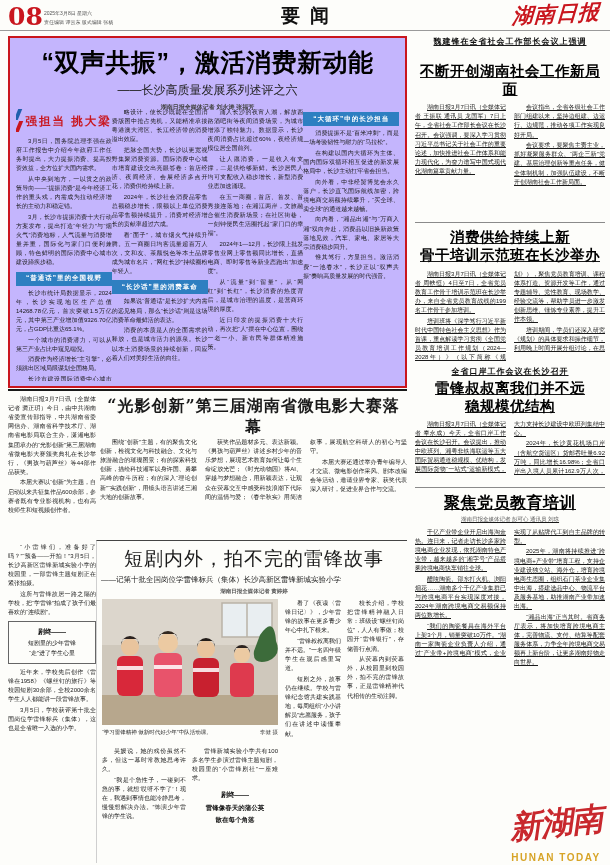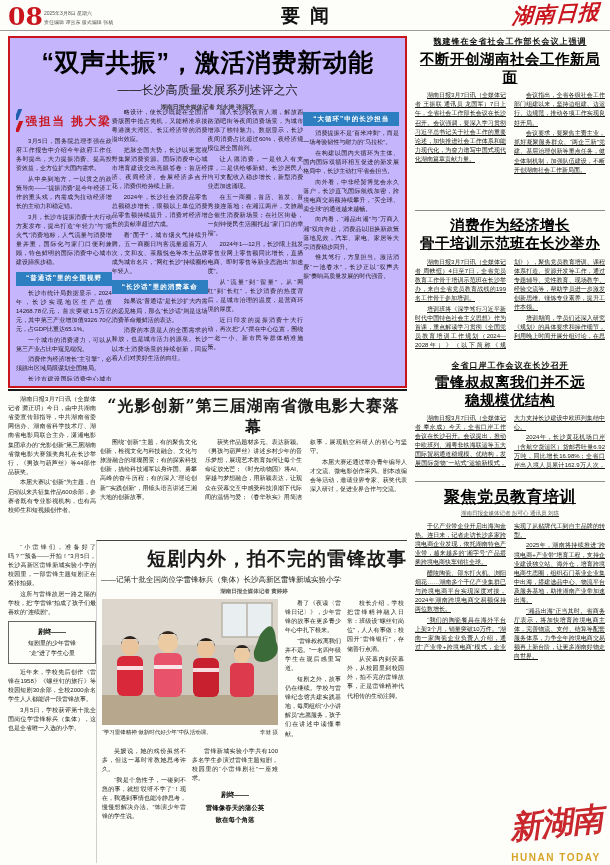--- a/index.html
+++ b/index.html
@@ -40,21 +40,21 @@
   .mid-rule { position:absolute; left:8px; top:389px; width:399px; border-top:2px solid #1a1a1a; }
   
   .micro-col1 { position:absolute; left:8px; top:395px; width:88px; height:144px; overflow:hidden; text-align:justify; font-size:6px; }
   .micro-head { position:absolute; left:100px; top:396px; width:307px; }
   .micro-hl { text-align:center; font-family:"DejaVu Serif", serif; font-size:16px; font-weight:900; letter-spacing:1px; }
   .micro-sub { text-align:center; font-size:8.5px; color:#222; margin-top:4px; }
   .micro-body { position:absolute; left:100px; top:438px; width:307px; height:100px; column-count:3; column-gap:8px; overflow:hidden; text-align:justify; font-size:6px; }
   
   .lf-left { position:absolute; left:8px; top:543px; width:88px; height:318px; overflow:hidden; text-align:justify; font-size:6px; }
   .lf-box { position:absolute; left:96px; top:540px; width:311px; height:323px; border-top:1px solid #444; border-left:1px solid #cfcfcf; padding-left:4px; }
-  .lf-hl { margin-top:5px; text-align:right; font-family:"DejaVu Serif", serif; font-size:19px; font-weight:700; letter-spacing:1px; }
+  .lf-hl { margin-top:5px; text-align:center; font-family:"DejaVu Serif", serif; font-size:19px; font-weight:400; letter-spacing:1px; }
   .lf-sub { font-size:7.5px; color:#222; margin-top:3px; }
   .lf-byline { text-align:center; font-size:5.5px; font-weight:bold; color:#555; margin-top:3px; }
   .lf-photo { position:absolute; left:5px; top:58px; width:176px; height:126px; background:#cfc6ba; overflow:hidden; }
   .lf-caption { position:absolute; left:5px; top:187px; width:176px; font-size:5.5px; color:#222; line-height:1.5; }
   .lf-credit { float:right; color:#444; }
   .lf-colA { position:absolute; left:188px; top:58px; width:56px; height:258px; overflow:hidden; text-align:justify; font-size:6px; }
   .lf-colB { position:absolute; left:250px; top:58px; width:57px; height:258px; overflow:hidden; text-align:justify; font-size:6px; }
   .lf-colC { position:absolute; left:5px; top:206px; width:84px; height:110px; overflow:hidden; text-align:justify; font-size:6px; }
   .lf-colD { position:absolute; left:95px; top:206px; width:86px; height:110px; overflow:hidden; text-align:justify; font-size:6px; }
   .pullquote { border:1px solid #666; padding:4px 3px; margin:4px 0; text-align:center; }
@@ -126,38 +126,38 @@
           <p class="para">向外看，中非经贸博览会永久落户，长沙直飞国际航线加密，跨境电商交易额持续攀升，“买全球、卖全球”的通道越来越畅。</p>
           <p class="para">向内看，“湘品出湘”与“万商入湘”双向奔赴，消费品以旧换新政策落地见效，汽车、家电、家居等大宗消费稳步回升。</p>
           <p class="para">惟其笃行，方显担当。激活消费“一池春水”，长沙正以“双声共振”奏响高质量发展的时代强音。</p>
         </div>
     </div>
   </div>
 
   <div class="rcol">
     <div>
       <div class="kicker">魏建锋在全省社会工作部长会议上强调</div>
-      <div class="r-hl" style="margin-top:3px;">不断开创湖南社会工作新局面</div>
+      <div class="r-hl" style="margin-top:15px;">不断开创湖南社会工作新局面</div>
       <div class="cols2" style="height:114px;">
           <p class="para">湖南日报3月7日讯（全媒体记者 王振联 通讯员 龙国军）7日上午，全省社会工作部长会议在长沙召开。会议强调，要深入学习贯彻习近平总书记关于社会工作的重要论述，加快推进社会工作体系和能力现代化，为奋力谱写中国式现代化湖南篇章贡献力量。</p>
           <p class="para">会议指出，全省各级社会工作部门组建以来，坚持边组建、边运行、边规范，推动各项工作实现良好开局。</p>
           <p class="para">会议要求，要聚焦主责主业，抓好凝聚服务群众、“两企三新”党建、基层治理创新等重点任务，健全体制机制，加强队伍建设，不断开创湖南社会工作新局面。</p>
         </div>
     </div>
     <div class="r-rule"></div>
     <div>
-      <div class="r-hl">消费作为经济增长</div>
+      <div class="r-hl">消费供给持续上新</div>
       <div class="r-hl">骨干培训示范班在长沙举办</div>
       <div class="cols2" style="height:96px;">
           <p class="para">湖南日报3月7日讯（全媒体记者 周帙恒）4日至7日，全省党员教育工作骨干培训示范班在长沙举办，来自全省党员教育战线的199名工作骨干参加培训。</p>
           <p class="para">培训班将《深学笃行习近平新时代中国特色社会主义思想》作为首课，重点解读学习贯彻《全国党员教育培训工作规划（2024—2028年）》（以下简称《规划》），聚焦党员教育培训、课程体系打造、资源开发等工作，通过专题辅导、党性教育、现场教学、经验交流等，帮助学员进一步激发创新思维、锤炼专业素养，提升工作本领。</p>
           <p class="para">培训期间，学员们还深入研究《规划》的具体要求和操作细节，利用晚上时间开展分组讨论，在思想碰撞中理清工作思路，探讨行之有效的落实举措。</p>
         </div>
     </div>
-    <div style="margin-top:6px;">
+    <div style="">
       <div class="kicker">全省口岸工作会议在长沙召开</div>
       <div class="r-hl serif" style="margin-top:2px;">雷锋叔叔离我们并不远</div>
       <div class="r-hl serif">稳规模优结构</div>
       <div class="cols2" style="height:62px;">
           <p class="para">湖南日报3月7日讯（全媒体记者 奉永成）今天，全省口岸工作会议在长沙召开。会议提出，推动中欧班列、湘粤非铁海联运等五大国际贸易通道稳规模、优结构，发展国际货物“一站式”运输新模式，大力支持长沙建设中欧班列集结中心。</p>
           <p class="para">2024年，长沙黄花机场口岸（含航空货运区）货邮吞吐量6.92万吨，同比增长16.98%；全省口岸出入境人员累计162.9万人次，同比增长1.3倍，出入境总人数、外国人数量均居中部地区首位。</p>
         </div>
     </div>
     <div class="r-rule"></div>
     <div>

